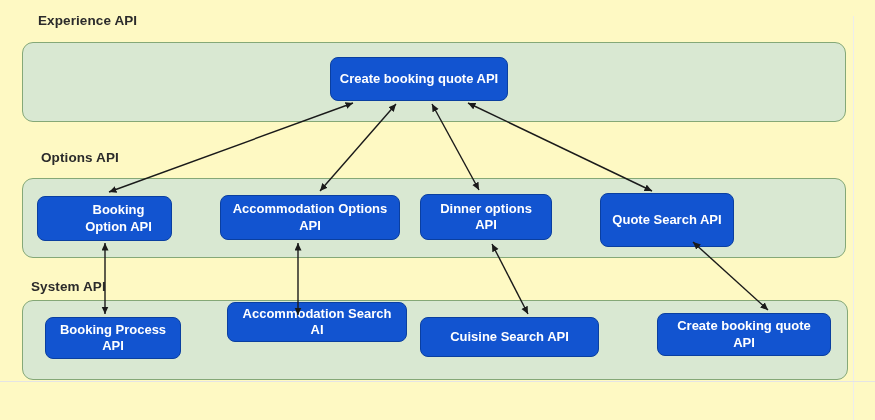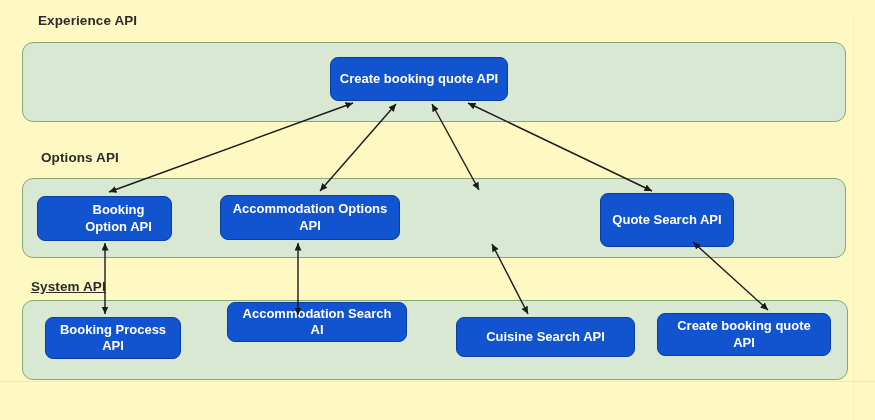--- a/index.html
+++ b/index.html
@@ -31,21 +31,21 @@
     position:absolute;
     color:#2b2b2b;
     font-size:13.5px;
     font-weight:700;
     letter-spacing:.1px;
     z-index:2;
     white-space:nowrap;
   }
   .l-exp {left:38px; top:13px;}
   .l-proc{left:41px; top:150px;}
-  .l-sys {left:31px; top:279px;text-decoration:underline;}
+  .l-sys {left:31px; top:279px;}
 
   
   .node{
     position:absolute;
     background:var(--node-fill,#1254d0);
     border:1px solid var(--node-border,#0a3fa0);
     border-radius:8px;
     color:#ffffff;
     font-size:13px;
     font-weight:700;
@@ -58,21 +58,21 @@
     box-sizing:border-box;
     z-index:2;
   }
   .n-exp-create {left:330px; top:57px;  width:178px; height:44px;}
   .n-book-opt   {left:37px;  top:196px; width:135px; height:45px;padding-left:36px;}
   .n-accom-opt  {left:220px; top:195px; width:180px; height:45px;}
   .n-dinner-opt {left:420px; top:194px; width:132px; height:46px;}
   .n-quote-srch {left:600px; top:193px; width:134px; height:54px;}
   .n-book-srch  {left:45px;  top:317px; width:136px; height:42px;}
   .n-accom-srch {left:227px; top:302px; width:180px; height:40px;}
-  .n-cuisine    {left:456px; top:317px; width:179px; height:40px;text-align:center;}
+  .n-cuisine    {left:420px; top:317px; width:179px; height:40px;text-align:center;}
   .n-sys-create {left:657px; top:313px; width:174px; height:43px;}
 
   
   svg.edges{
     position:absolute;left:0;top:0;width:875px;height:420px;
     z-index:5;pointer-events:none;
   }
   svg.edges line{stroke:var(--arrow,#1a1a1a);stroke-width:1.4;}
 </style>
 </head>
@@ -87,20 +87,21 @@
   <div class="band band-proc"></div>
   <div class="band band-sys"></div>
 
   <div class="band-label l-exp">Experience API</div>
   <div class="band-label l-proc">Options API</div>
   <div class="band-label l-sys">System API</div>
 
   <div class="node n-exp-create">Create booking quote API</div>
   <div class="node n-book-opt">Booking Option API</div>
   <div class="node n-accom-opt">Accommodation Options API</div>
+  <div class="node n-dinner-opt">Dinner options API</div>
   <div class="node n-quote-srch">Quote Search API</div>
   <div class="node n-book-srch">Booking Process API</div>
   <div class="node n-accom-srch">Accommodation Search AI</div>
   <div class="node n-cuisine">Cuisine Search API</div>
   <div class="node n-sys-create">Create booking quote API</div>
 
   <svg class="edges" viewBox="0 0 875 420">
     <defs>
       <marker id="ah" markerWidth="9" markerHeight="9" refX="7.5" refY="3.5" orient="auto-start-reverse" markerUnits="userSpaceOnUse">
         <path d="M0,0 L7.5,3.5 L0,7 Z" fill="#1a1a1a"></path>

